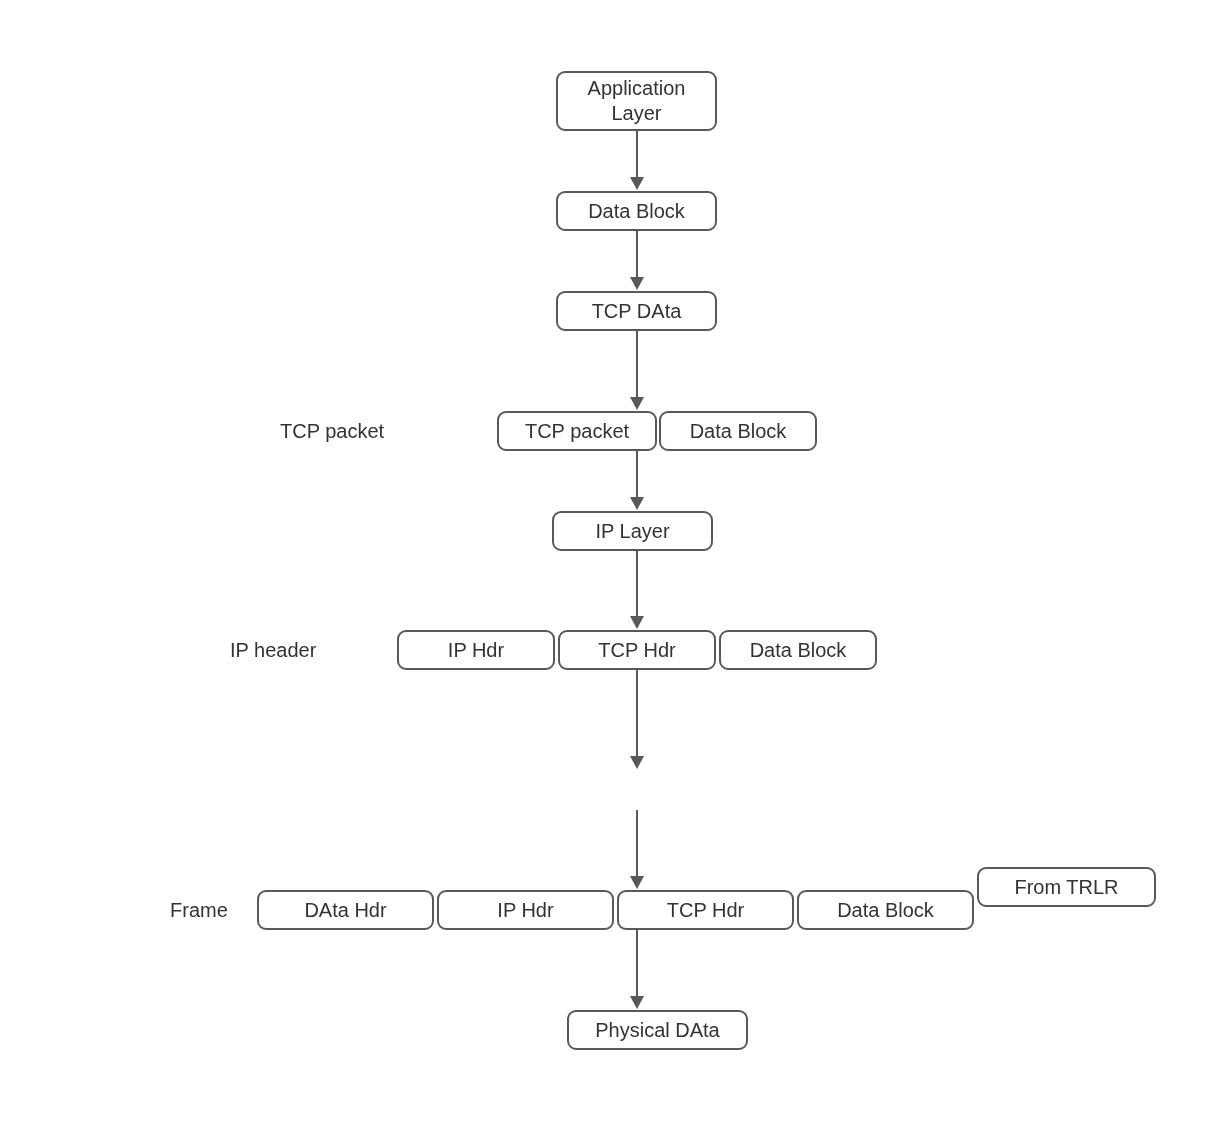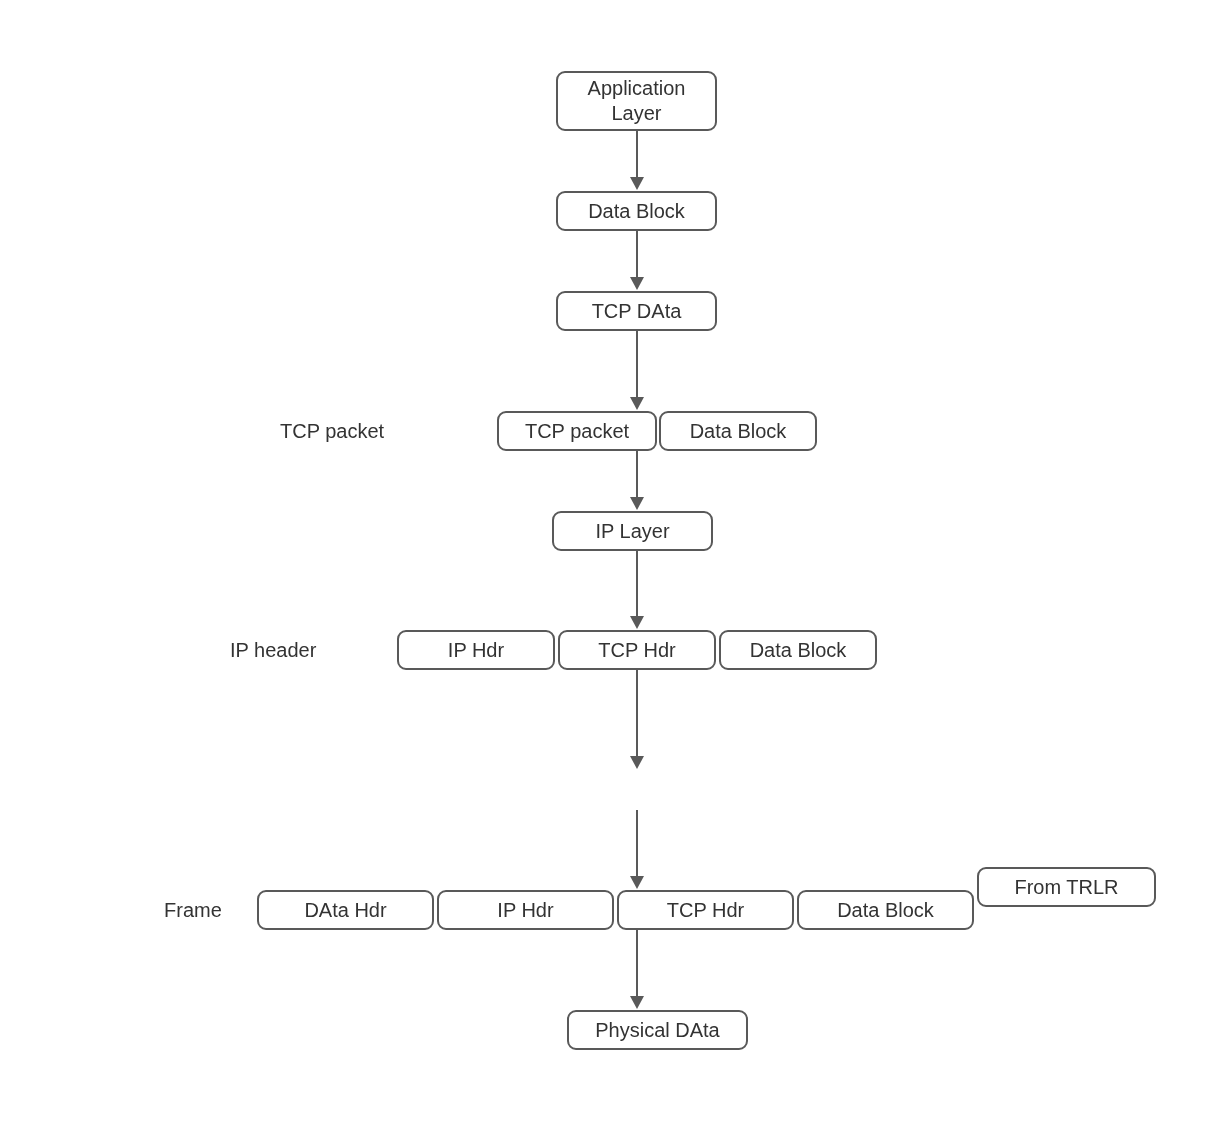--- a/index.html
+++ b/index.html
@@ -113,21 +113,21 @@
     <div class="shaft" style="height:87px"></div>
     <div class="head"></div>
   </div>
 
 
   <div class="arrow" style="top:810px;height:79px">
     <div class="shaft" style="height:67px"></div>
     <div class="head"></div>
   </div>
 
-  <div class="rowlabel" style="left:164px;top:898px">Frame</div>
+  <div class="rowlabel" style="left:170px;top:898px">Frame</div>
   <div class="box" style="left:257px;top:890px;width:177px;height:40px">DAta Hdr</div>
   <div class="box" style="left:437px;top:890px;width:177px;height:40px">IP Hdr</div>
   <div class="box" style="left:617px;top:890px;width:177px;height:40px">TCP Hdr</div>
   <div class="box" style="left:797px;top:890px;width:177px;height:40px">Data Block</div>
   <div class="box" style="left:977px;top:867px;width:179px;height:40px">From TRLR</div>
 
   <div class="arrow" style="top:930px;height:79px">
     <div class="shaft" style="height:67px"></div>
     <div class="head"></div>
   </div>

